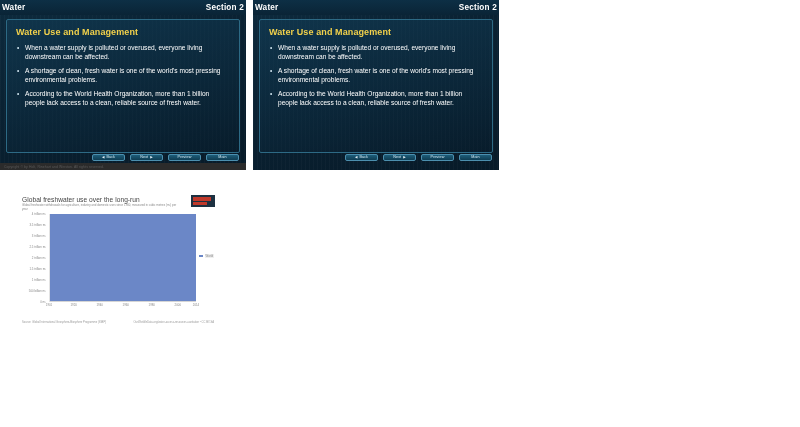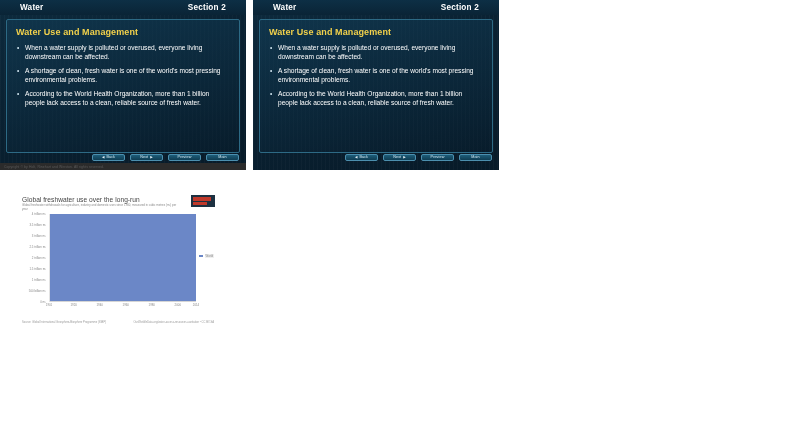--- a/index.html
+++ b/index.html
@@ -25,21 +25,21 @@
     pointer-events:none;
   }
   .slide-a { left:0; top:0; width:246px; height:170px; }
   .slide-b { left:253px; top:0; width:246px; height:170px; }
 
   
   .slide-header{
     position:relative; z-index:2;
     height:15px;
     display:flex; align-items:center; justify-content:space-between;
-    padding:0 20px;
+    padding:0 2px;
     background:linear-gradient(180deg,#0d2f45 0%,#0a2436 100%);
   }
   .slide-header .h-left,
   .slide-header .h-right{
     color:#ffffff; font-weight:bold; font-size:8.2px; letter-spacing:.2px;
   }
 
   
   .content-frame{
     position:relative; z-index:2;

